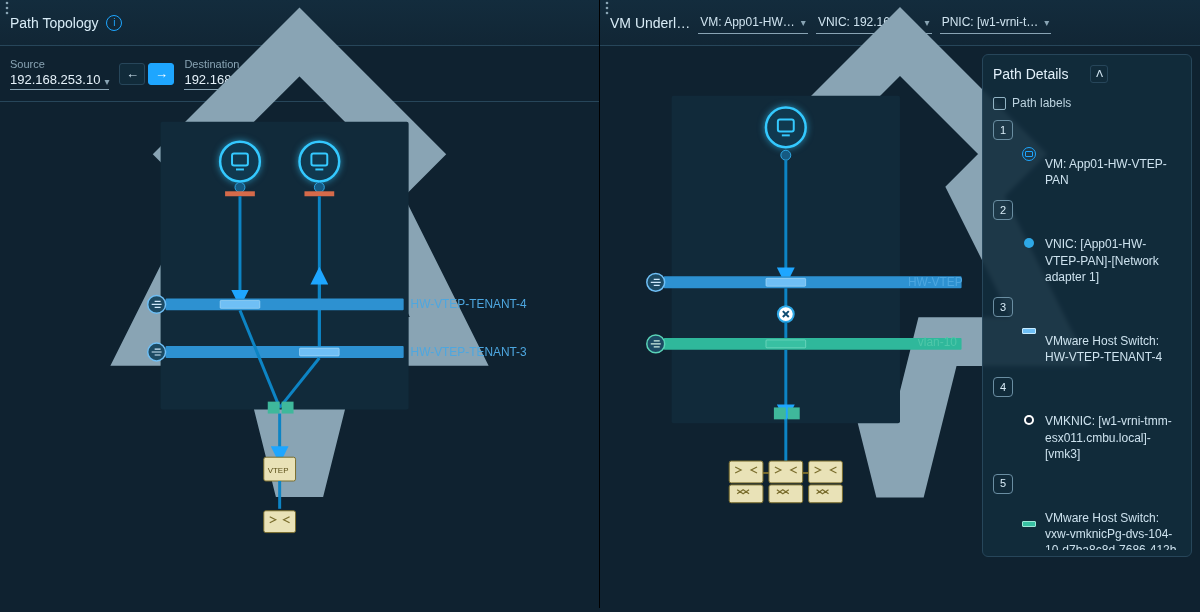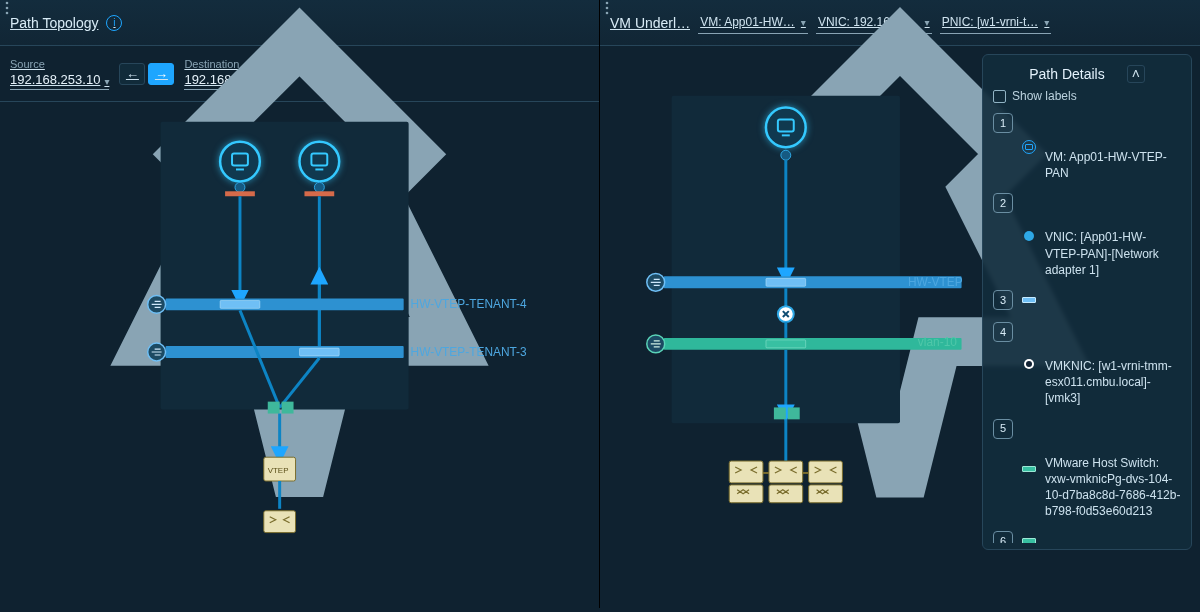--- a/index.html
+++ b/index.html
@@ -28,21 +28,20 @@
     font-size: 13px;
     color: var(--text);
     display: flex;
     overflow: hidden;
   }
   .pane {
     height: 608px;
     position: relative;
     background:
       linear-gradient(var(--bg),var(--bg));
-    text-decoration: underline;
   }
   .pane.left  { width: 600px; border-right: 1px solid #000; }
   .pane.right { width: 600px; }
 
   .hdr {
     height: 46px;
     display: flex;
     align-items: center;
     padding: 0 10px;
     gap: 8px;
@@ -124,22 +123,22 @@
   
   .details {
     position:absolute; right:8px; top:54px; width:210px;
     border:1px solid var(--stroke);
     border-radius: 6px;
     background: rgba(18,44,60,0.9);
     padding: 10px 10px 6px 10px;
     backdrop-filter: blur(2px);
   }
   .details .dtitle {
-    display:flex; align-items:center; justify-content:center;
-    font-size:14px; color:#e3f1fb; margin-bottom:6px;gap:22px;
+    display:flex; align-items:center; justify-content:flex-start;
+    font-size:14px; color:#e3f1fb; margin-bottom:13px;gap:22px;
   }
   .chevup { width:18px;height:18px;border:1px solid var(--stroke);border-radius:3px;
     display:flex;align-items:center;justify-content:center; color:var(--text);}
   .show { display:flex; align-items:center; gap:6px; font-size:12px; color:#bcd3df; margin-bottom:10px;}
   .show .cb { width:13px;height:13px;border:1.5px solid #91b3c4;border-radius:2px;}
   .steps { display:flex; flex-direction:column; gap:12px; max-height: 430px; overflow:hidden;}
   .step { display:flex; gap:8px; font-size:12px; line-height:1.35;}
   .stepnum {
     width:20px;height:20px;flex:0 0 20px;
     border:1px solid #6a8ea2; border-radius:4px;
@@ -376,21 +375,21 @@
     </svg>
   </div>
 
   <div class="details">
     <div class="dtitle">
       <span>Path Details</span>
       <span class="chevup">˄</span>
     </div>
     <div class="show">
       <span class="cb"></span>
-      <span>Show labels</span>
+      <span>Path labels</span>
     </div>
     <div class="steps" id="steps">
         <div class="step">
           <div class="stepnum">1</div>
           <div class="stepicon">
             <span class="mini-vm"></span>
           </div>
           <div class="steptxt">VM: App01-HW-VTEP-PAN</div>
         </div>
         <div class="step">
@@ -398,20 +397,21 @@
           <div class="stepicon">
             <span class="mini-dot"></span>
           </div>
           <div class="steptxt">VNIC: [App01-HW-VTEP-PAN]-[Network adapter 1]</div>
         </div>
         <div class="step">
           <div class="stepnum">3</div>
           <div class="stepicon">
             <span class="mini-chip"></span>
           </div>
+          <div class="steptxt">VMware Host Switch: HW-VTEP-TENANT-4</div>
         </div>
         <div class="step">
           <div class="stepnum">4</div>
           <div class="stepicon">
             <span class="mini-port"></span>
           </div>
           <div class="steptxt">VMKNIC: [w1-vrni-tmm-esx011.cmbu.local]-[vmk3]</div>
         </div>
         <div class="step">
           <div class="stepnum">5</div>

